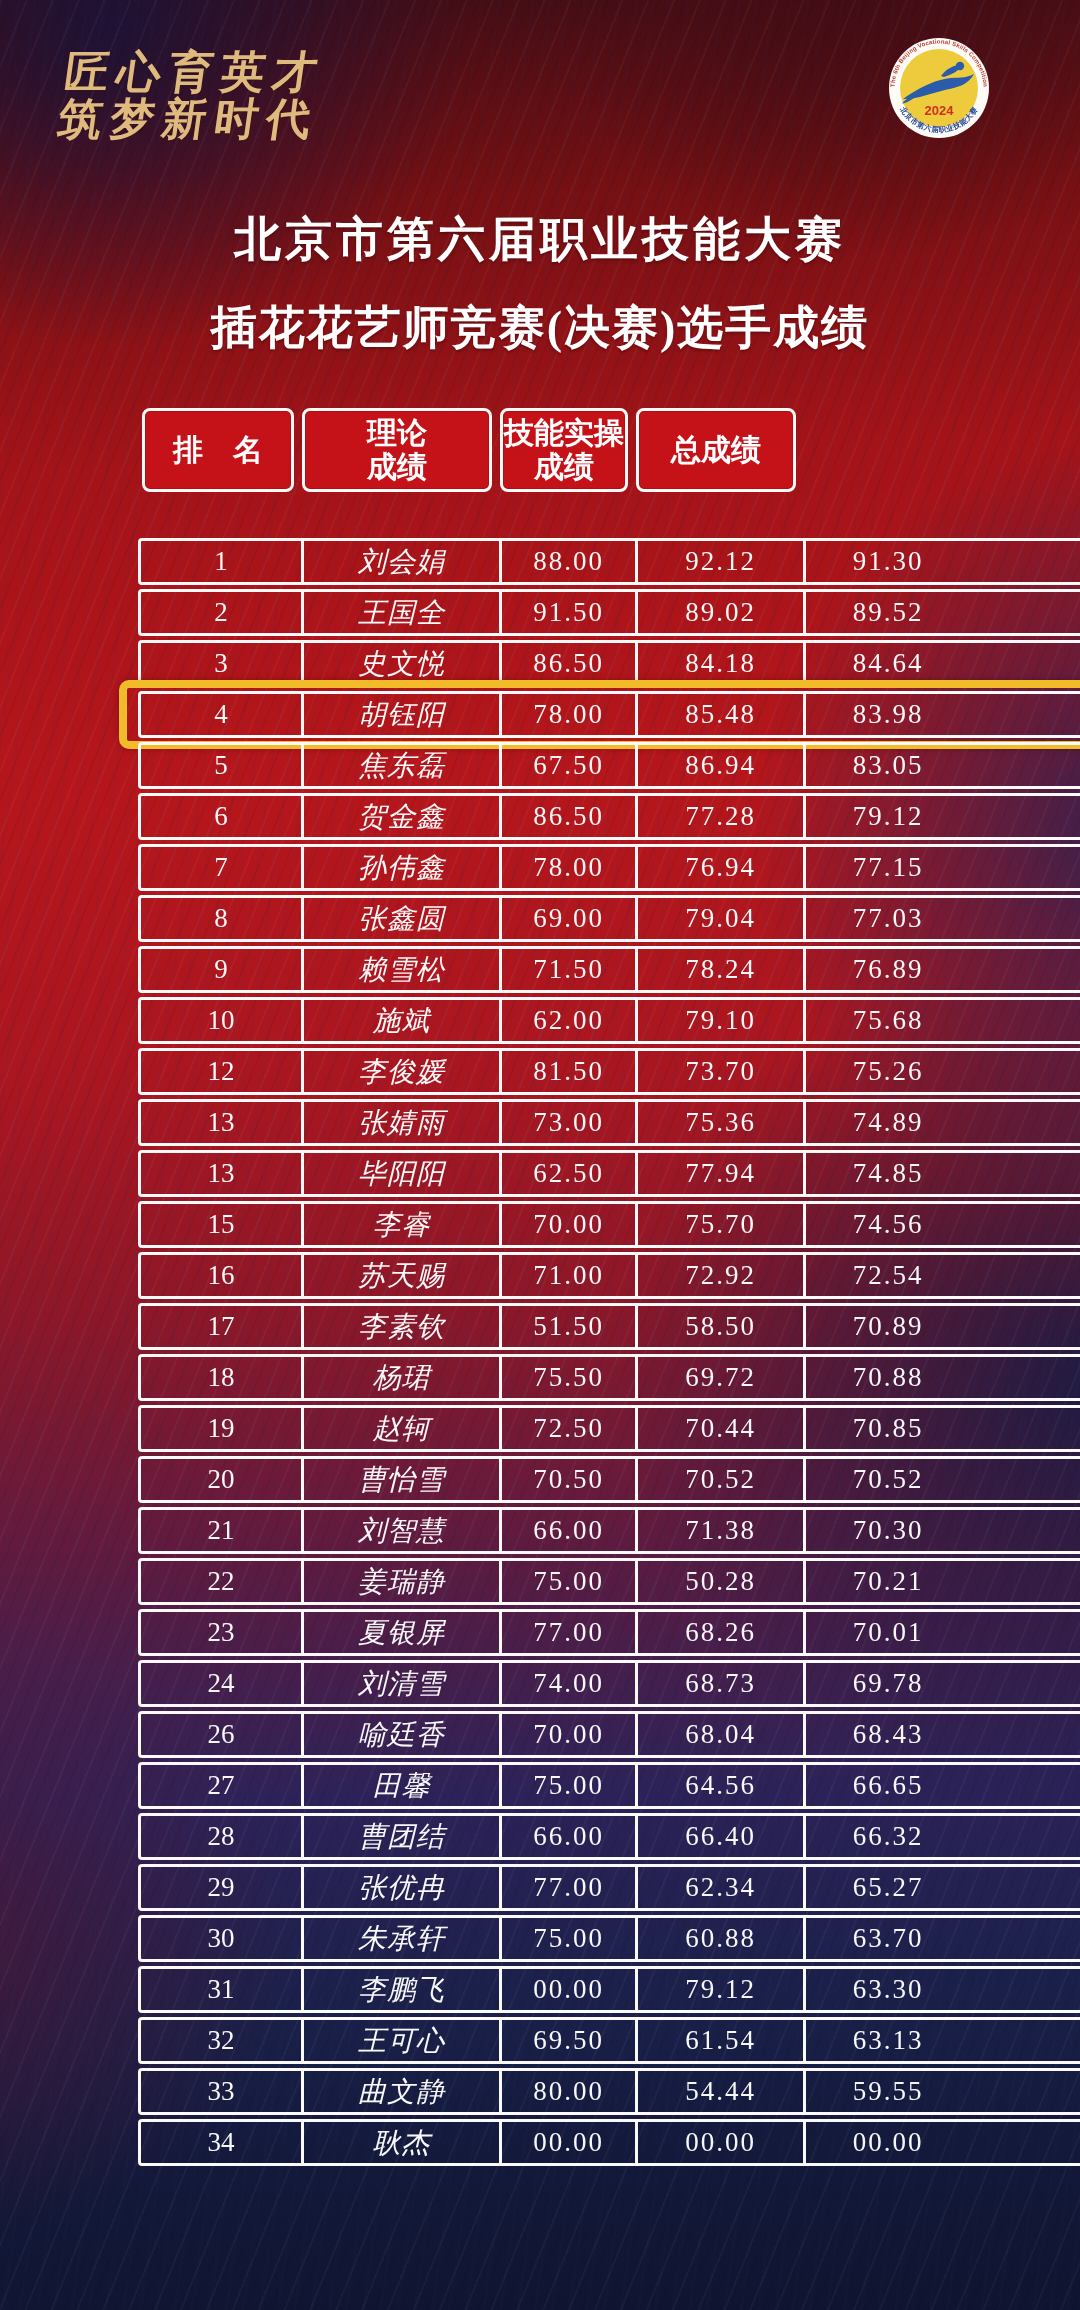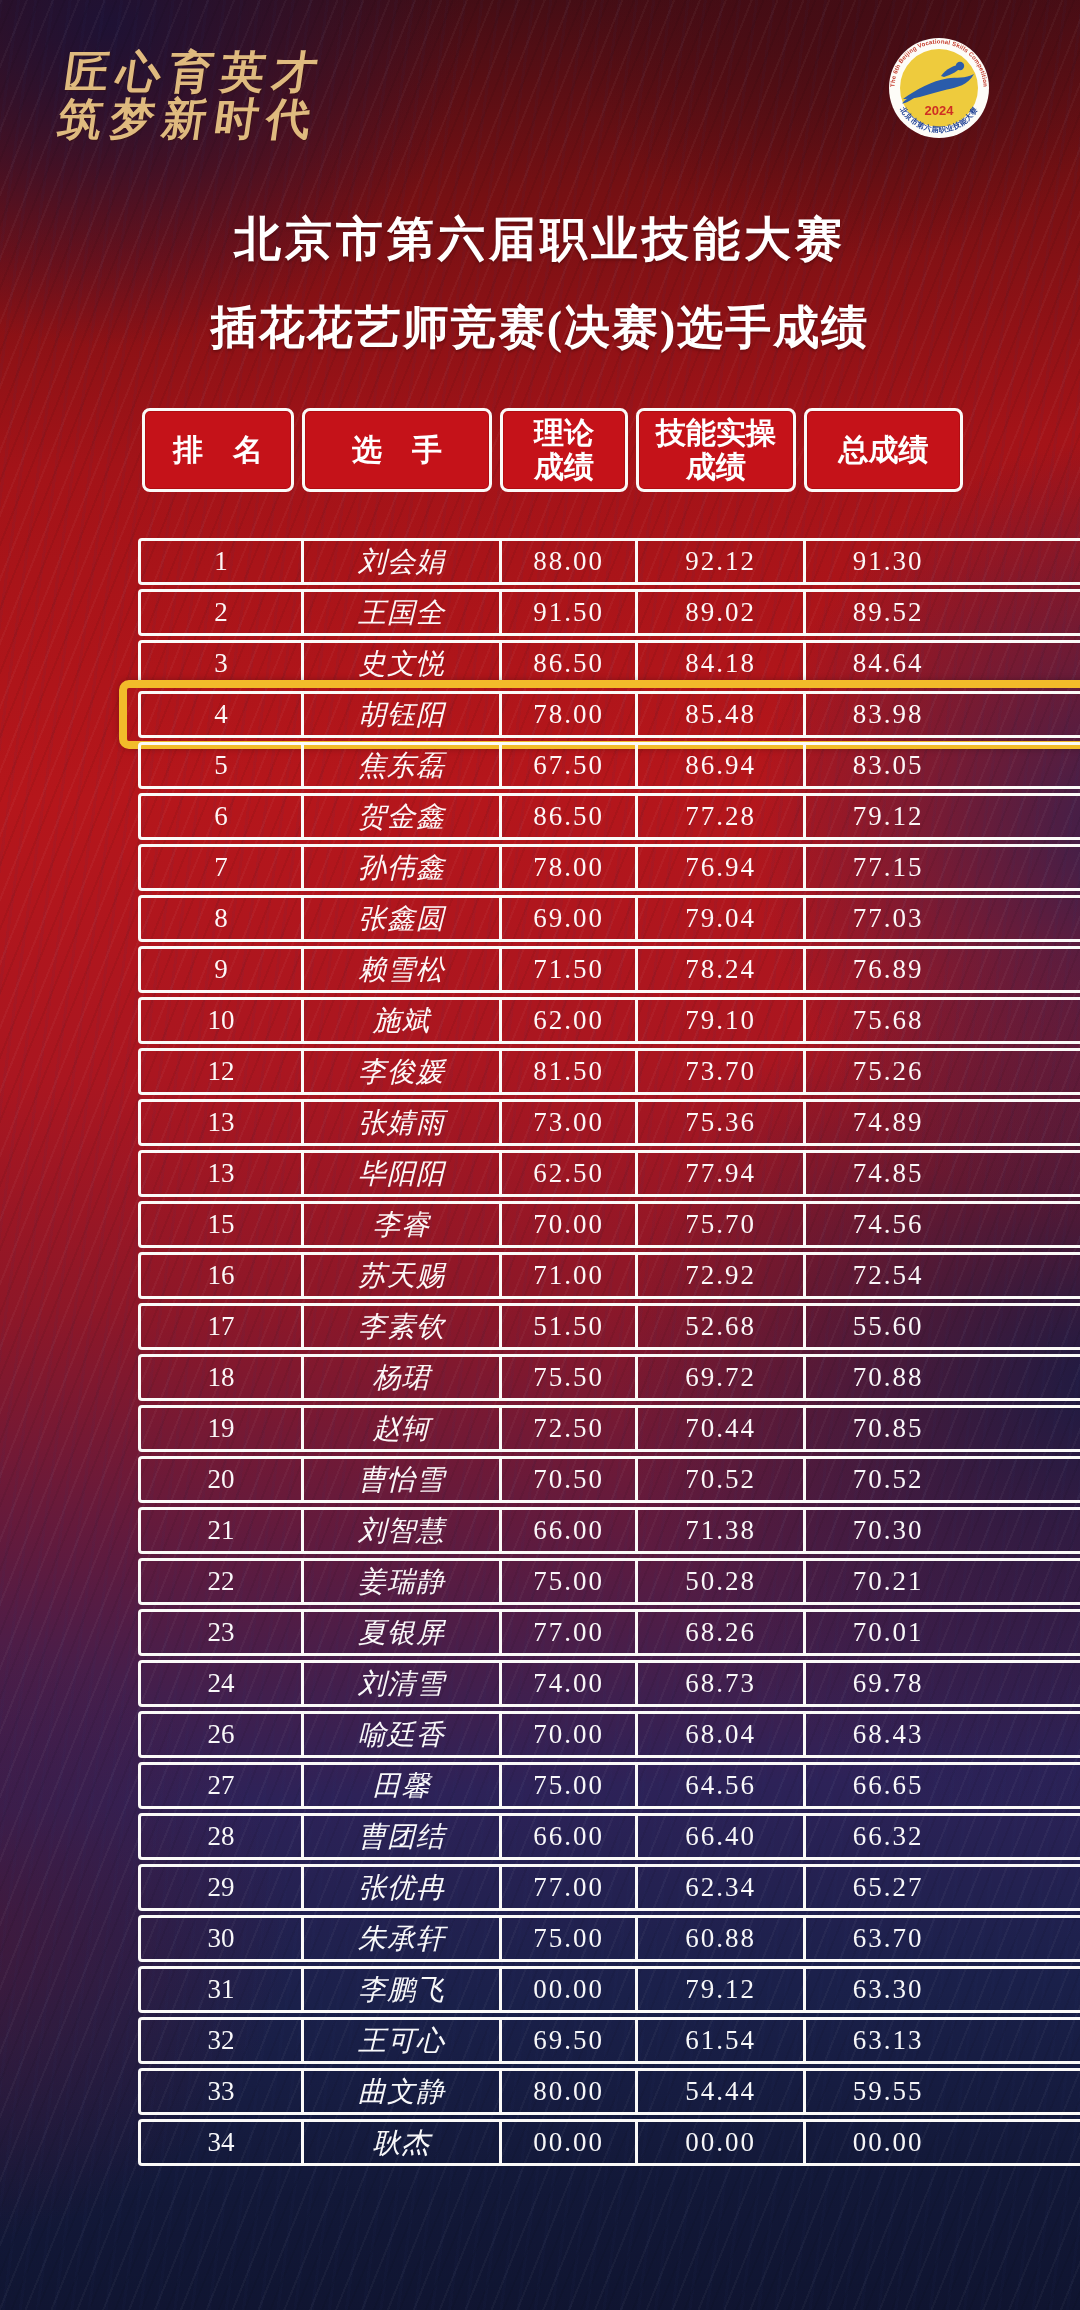--- a/index.html
+++ b/index.html
@@ -123,26 +123,20 @@
 
     <div class="thead grid-cols">
       <div>
         <div class="th-box">
           <span class="hline">排　名</span>
 
         </div>
       </div>
       <div>
         <div class="th-box">
-          <span class="hline">选　手</span>
-
-        </div>
-      </div>
-      <div>
-        <div class="th-box">
           <span class="hline">理论</span>
           <span class="hline">成绩</span>
         </div>
       </div>
       <div>
         <div class="th-box">
           <span class="hline">技能实操</span>
           <span class="hline">成绩</span>
         </div>
       </div>
@@ -258,22 +252,22 @@
     <div class="cell">16</div>
     <div class="cell name">苏天赐</div>
     <div class="cell num">71.00</div>
     <div class="cell num">72.92</div>
     <div class="cell num">72.54</div>
   </div>
         <div class="row grid-cols">
     <div class="cell">17</div>
     <div class="cell name">李素钦</div>
     <div class="cell num">51.50</div>
-    <div class="cell num">52.68</div>
-    <div class="cell num">55.60</div>
+    <div class="cell num">58.50</div>
+    <div class="cell num">70.89</div>
   </div>
         <div class="row grid-cols">
     <div class="cell">18</div>
     <div class="cell name">杨珺</div>
     <div class="cell num">75.50</div>
     <div class="cell num">69.72</div>
     <div class="cell num">70.88</div>
   </div>
         <div class="row grid-cols">
     <div class="cell">19</div>

